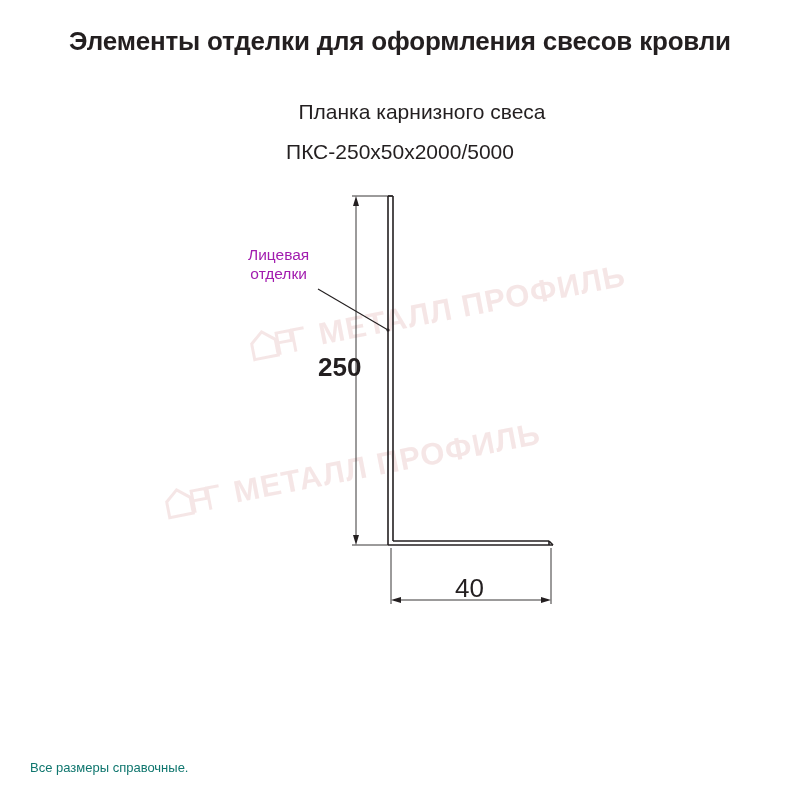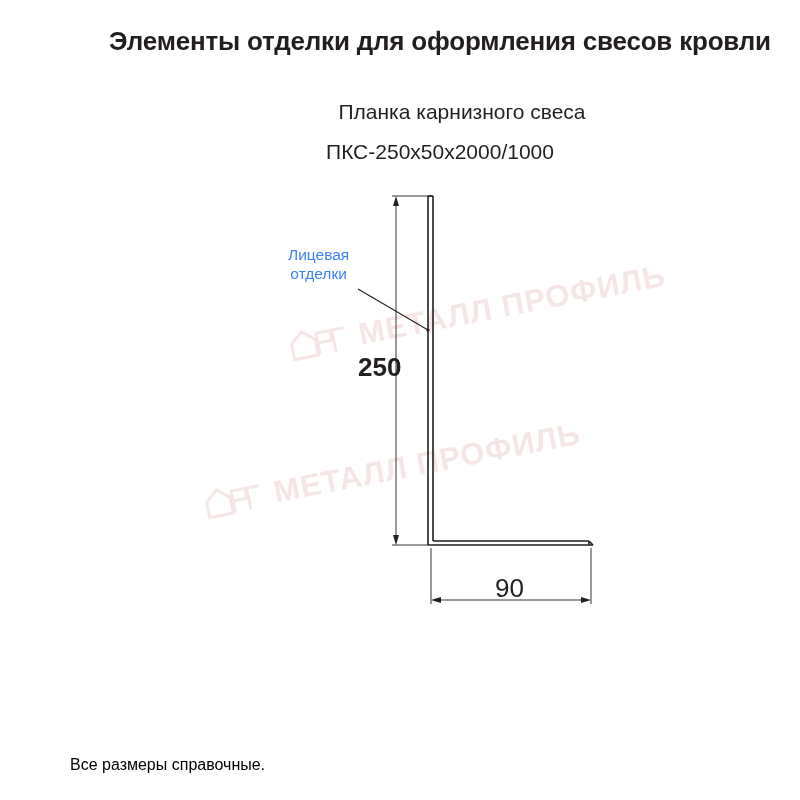--- a/index.html
+++ b/index.html
@@ -12,21 +12,20 @@
     background: #ffffff;
     font-family: "Liberation Sans", sans-serif;
     color: #231f20;
     position: relative;
     overflow: hidden;
   }
 
   .page {
     position: absolute;
     inset: 0;
-    margin-left: 40px;
   }
 
   .title {
     position: absolute;
     top: 26px;
     left: 0;
     width: 800px;
     text-align: center;
     font-size: 26px;
     font-weight: bold;
@@ -89,33 +88,33 @@
   .wm .wm-mark {
     margin-right: 12px;
   }
   .wm-1 { left: 245px; top: 290px; transform: rotate(-11deg); }
   .wm-2 { left: 160px; top: 448px; transform: rotate(-11deg); }
 
   .footnotes {
     position: absolute;
     left: 30px;
     bottom: 22px;
-    font-size: 16px;
+    font-size: 13px;
     line-height: 1.55;
-    color: #000000;
+    color: #0f766e;
   }
 
   .label-face {
     position: absolute;
     left: 248px;
     top: 245px;
     font-size: 15.5px;
     line-height: 1.25;
     text-align: center;
-    color: #3b82f6;
+    color: #a21caf;
     white-space: nowrap;
   }
 
   .dim-250 {
     position: absolute;
     left: 318px;
     top: 352px;
     font-size: 26px;
     color: #231f20;
     font-weight: bold;
@@ -129,21 +128,21 @@
     color: #231f20;
   }
 </style>
 </head>
 <body>
 
 <div class="page">
 
   <div class="title">Элементы отделки для оформления свесов кровли</div>
   <div class="subtitle-1">Планка карнизного свеса</div>
-  <div class="subtitle-2">ПКС-250x50x2000/1000</div>
+  <div class="subtitle-2">ПКС-250x50x2000/5000</div>
 
   <div class="watermark-layer">
     <div class="wm wm-1">
       <span class="wm-mark">
         <svg width="60" height="40" viewBox="0 0 60 40">
           <path d="M4 34 L4 18 L16 8 L28 18 L28 34 Z" fill="none" stroke="#e0aeae" stroke-width="3"></path>
           <path d="M30 34 L30 12 L44 12 L44 22 L30 22" fill="none" stroke="#e0aeae" stroke-width="3"></path>
           <path d="M46 34 L46 12 L58 12" fill="none" stroke="#e0aeae" stroke-width="3"></path>
         </svg>
       </span>
@@ -203,19 +202,19 @@
       <path d="M551 600 L541 597 L541 603 Z" fill="#231f20"></path>
     </g>
   </svg>
 
   <div class="label-face">
     <div>Лицевая</div>
     <div>отделки</div>
   </div>
 
   <div class="dim-250">250</div>
-  <div class="dim-50">90</div>
+  <div class="dim-50">40</div>
 
   <div class="footnotes">
     <div>Все размеры справочные.</div>
   </div>
 
 </div>
 
 </body></html>

